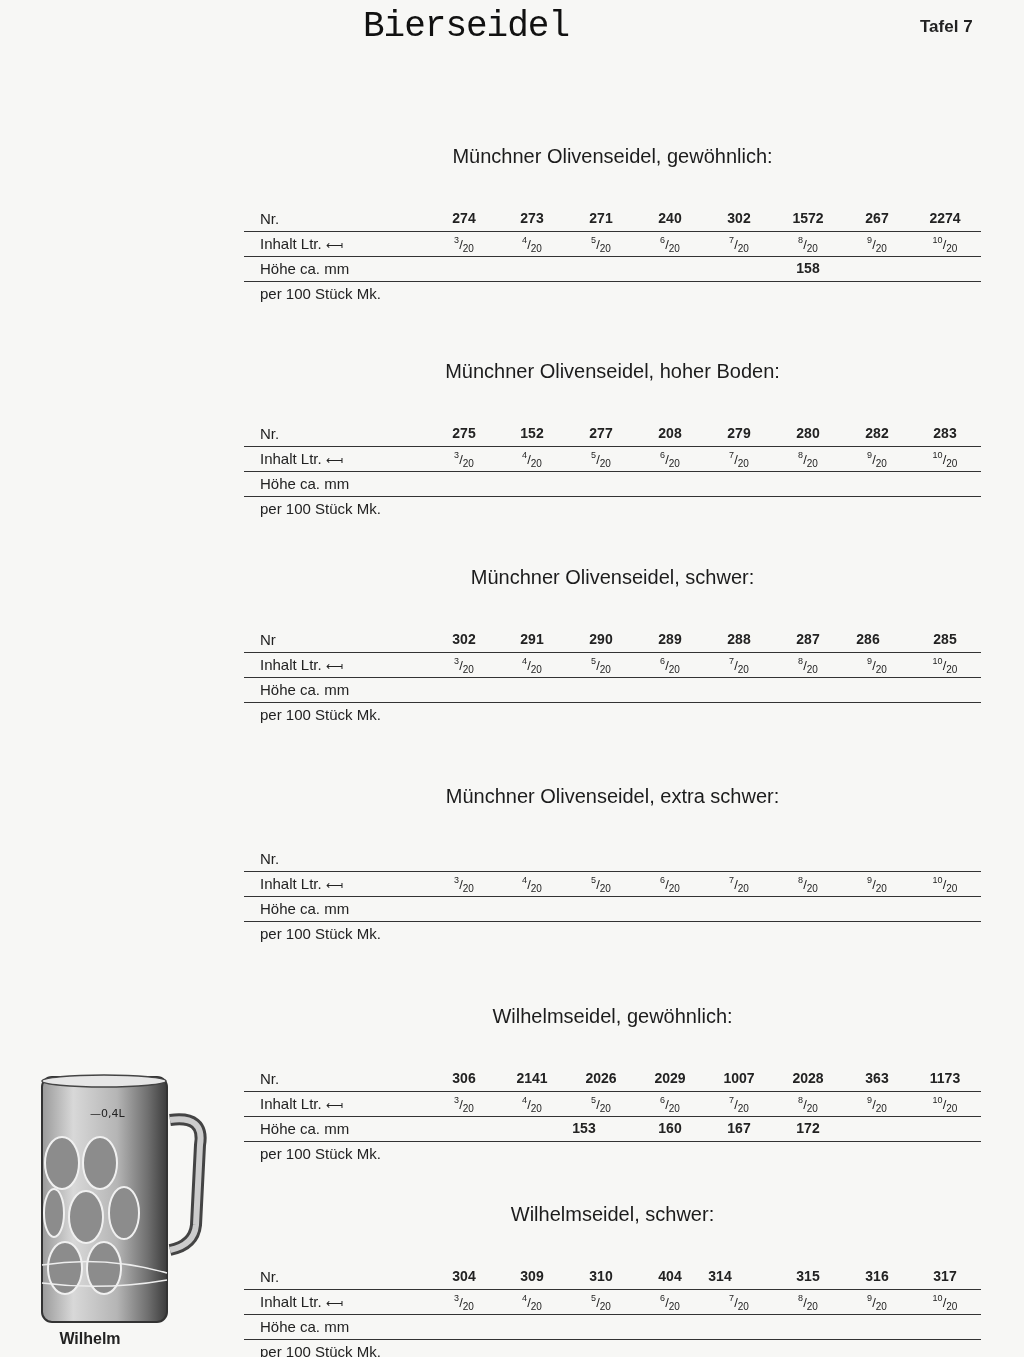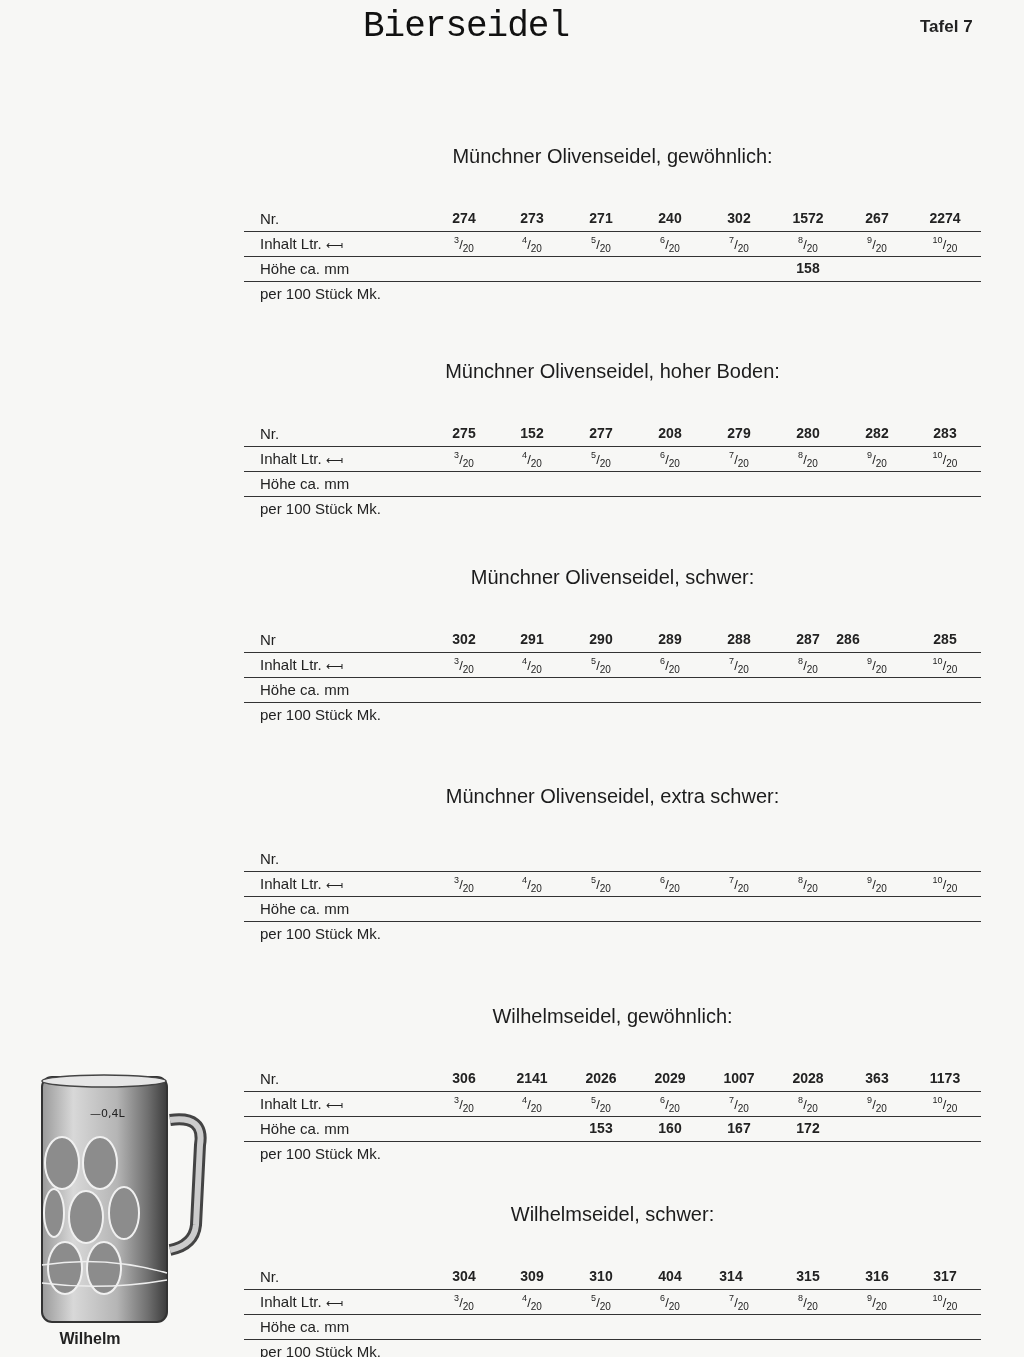--- a/index.html
+++ b/index.html
@@ -155,21 +155,21 @@
       <span class="b">Münchner Olivenseidel,</span><span> schwer:</span></h2>
       <div class="tbl" style="top:62px">
         <div class="row">
           <span class="lbl">Nr</span>
           <span class="cell" style="left:190px">302</span>
           <span class="cell" style="left:258px">291</span>
           <span class="cell" style="left:327px">290</span>
           <span class="cell" style="left:396px">289</span>
           <span class="cell" style="left:465px">288</span>
           <span class="cell" style="left:534px">287</span>
-          <span class="cell" style="left:574px">286</span>
+          <span class="cell" style="left:594px">286</span>
           <span class="cell" style="left:671px">285</span>
         </div>
         <div class="row">
           <span class="lbl"><span>Inhalt Ltr.</span><span class="arrow">⟻</span></span>
           <span class="cell frac" style="left:190px"><sup>3</sup>/<sub>20</sub></span>
           <span class="cell frac" style="left:258px"><sup>4</sup>/<sub>20</sub></span>
           <span class="cell frac" style="left:327px"><sup>5</sup>/<sub>20</sub></span>
           <span class="cell frac" style="left:396px"><sup>6</sup>/<sub>20</sub></span>
           <span class="cell frac" style="left:465px"><sup>7</sup>/<sub>20</sub></span>
           <span class="cell frac" style="left:534px"><sup>8</sup>/<sub>20</sub></span>
@@ -273,21 +273,21 @@
           <span class="cell frac" style="left:396px"><sup>6</sup>/<sub>20</sub></span>
           <span class="cell frac" style="left:465px"><sup>7</sup>/<sub>20</sub></span>
           <span class="cell frac" style="left:534px"><sup>8</sup>/<sub>20</sub></span>
           <span class="cell frac" style="left:603px"><sup>9</sup>/<sub>20</sub></span>
           <span class="cell frac" style="left:671px"><sup>10</sup>/<sub>20</sub></span>
         </div>
         <div class="row">
           <span class="lbl">Höhe ca. mm</span>
           <span class="cell" style="left:190px"></span>
           <span class="cell" style="left:258px"></span>
-          <span class="cell" style="left:327px">153</span>
+          <span class="cell" style="left:310px">153</span>
           <span class="cell" style="left:396px">160</span>
           <span class="cell" style="left:465px">167</span>
           <span class="cell" style="left:534px">172</span>
           <span class="cell" style="left:603px"></span>
           <span class="cell" style="left:671px"></span>
         </div>
         <div class="row last">
           <span class="lbl">per 100 Stück Mk.</span>
           <span class="cell" style="left:190px"></span>
           <span class="cell" style="left:258px"></span>
@@ -303,21 +303,21 @@
     <div class="section" style="top: 1203px;">
       <h2>
       <span class="b">Wilhelmseidel,</span><span> schwer:</span></h2>
       <div class="tbl" style="top:62px">
         <div class="row">
           <span class="lbl">Nr.</span>
           <span class="cell" style="left:190px">304</span>
           <span class="cell" style="left:258px">309</span>
           <span class="cell" style="left:327px">310</span>
           <span class="cell" style="left:396px">404</span>
-          <span class="cell" style="left:457px">314</span>
+          <span class="cell" style="left:446px">314</span>
           <span class="cell" style="left:534px">315</span>
           <span class="cell" style="left:603px">316</span>
           <span class="cell" style="left:671px">317</span>
         </div>
         <div class="row">
           <span class="lbl"><span>Inhalt Ltr.</span><span class="arrow">⟻</span></span>
           <span class="cell frac" style="left:190px"><sup>3</sup>/<sub>20</sub></span>
           <span class="cell frac" style="left:258px"><sup>4</sup>/<sub>20</sub></span>
           <span class="cell frac" style="left:327px"><sup>5</sup>/<sub>20</sub></span>
           <span class="cell frac" style="left:396px"><sup>6</sup>/<sub>20</sub></span>

